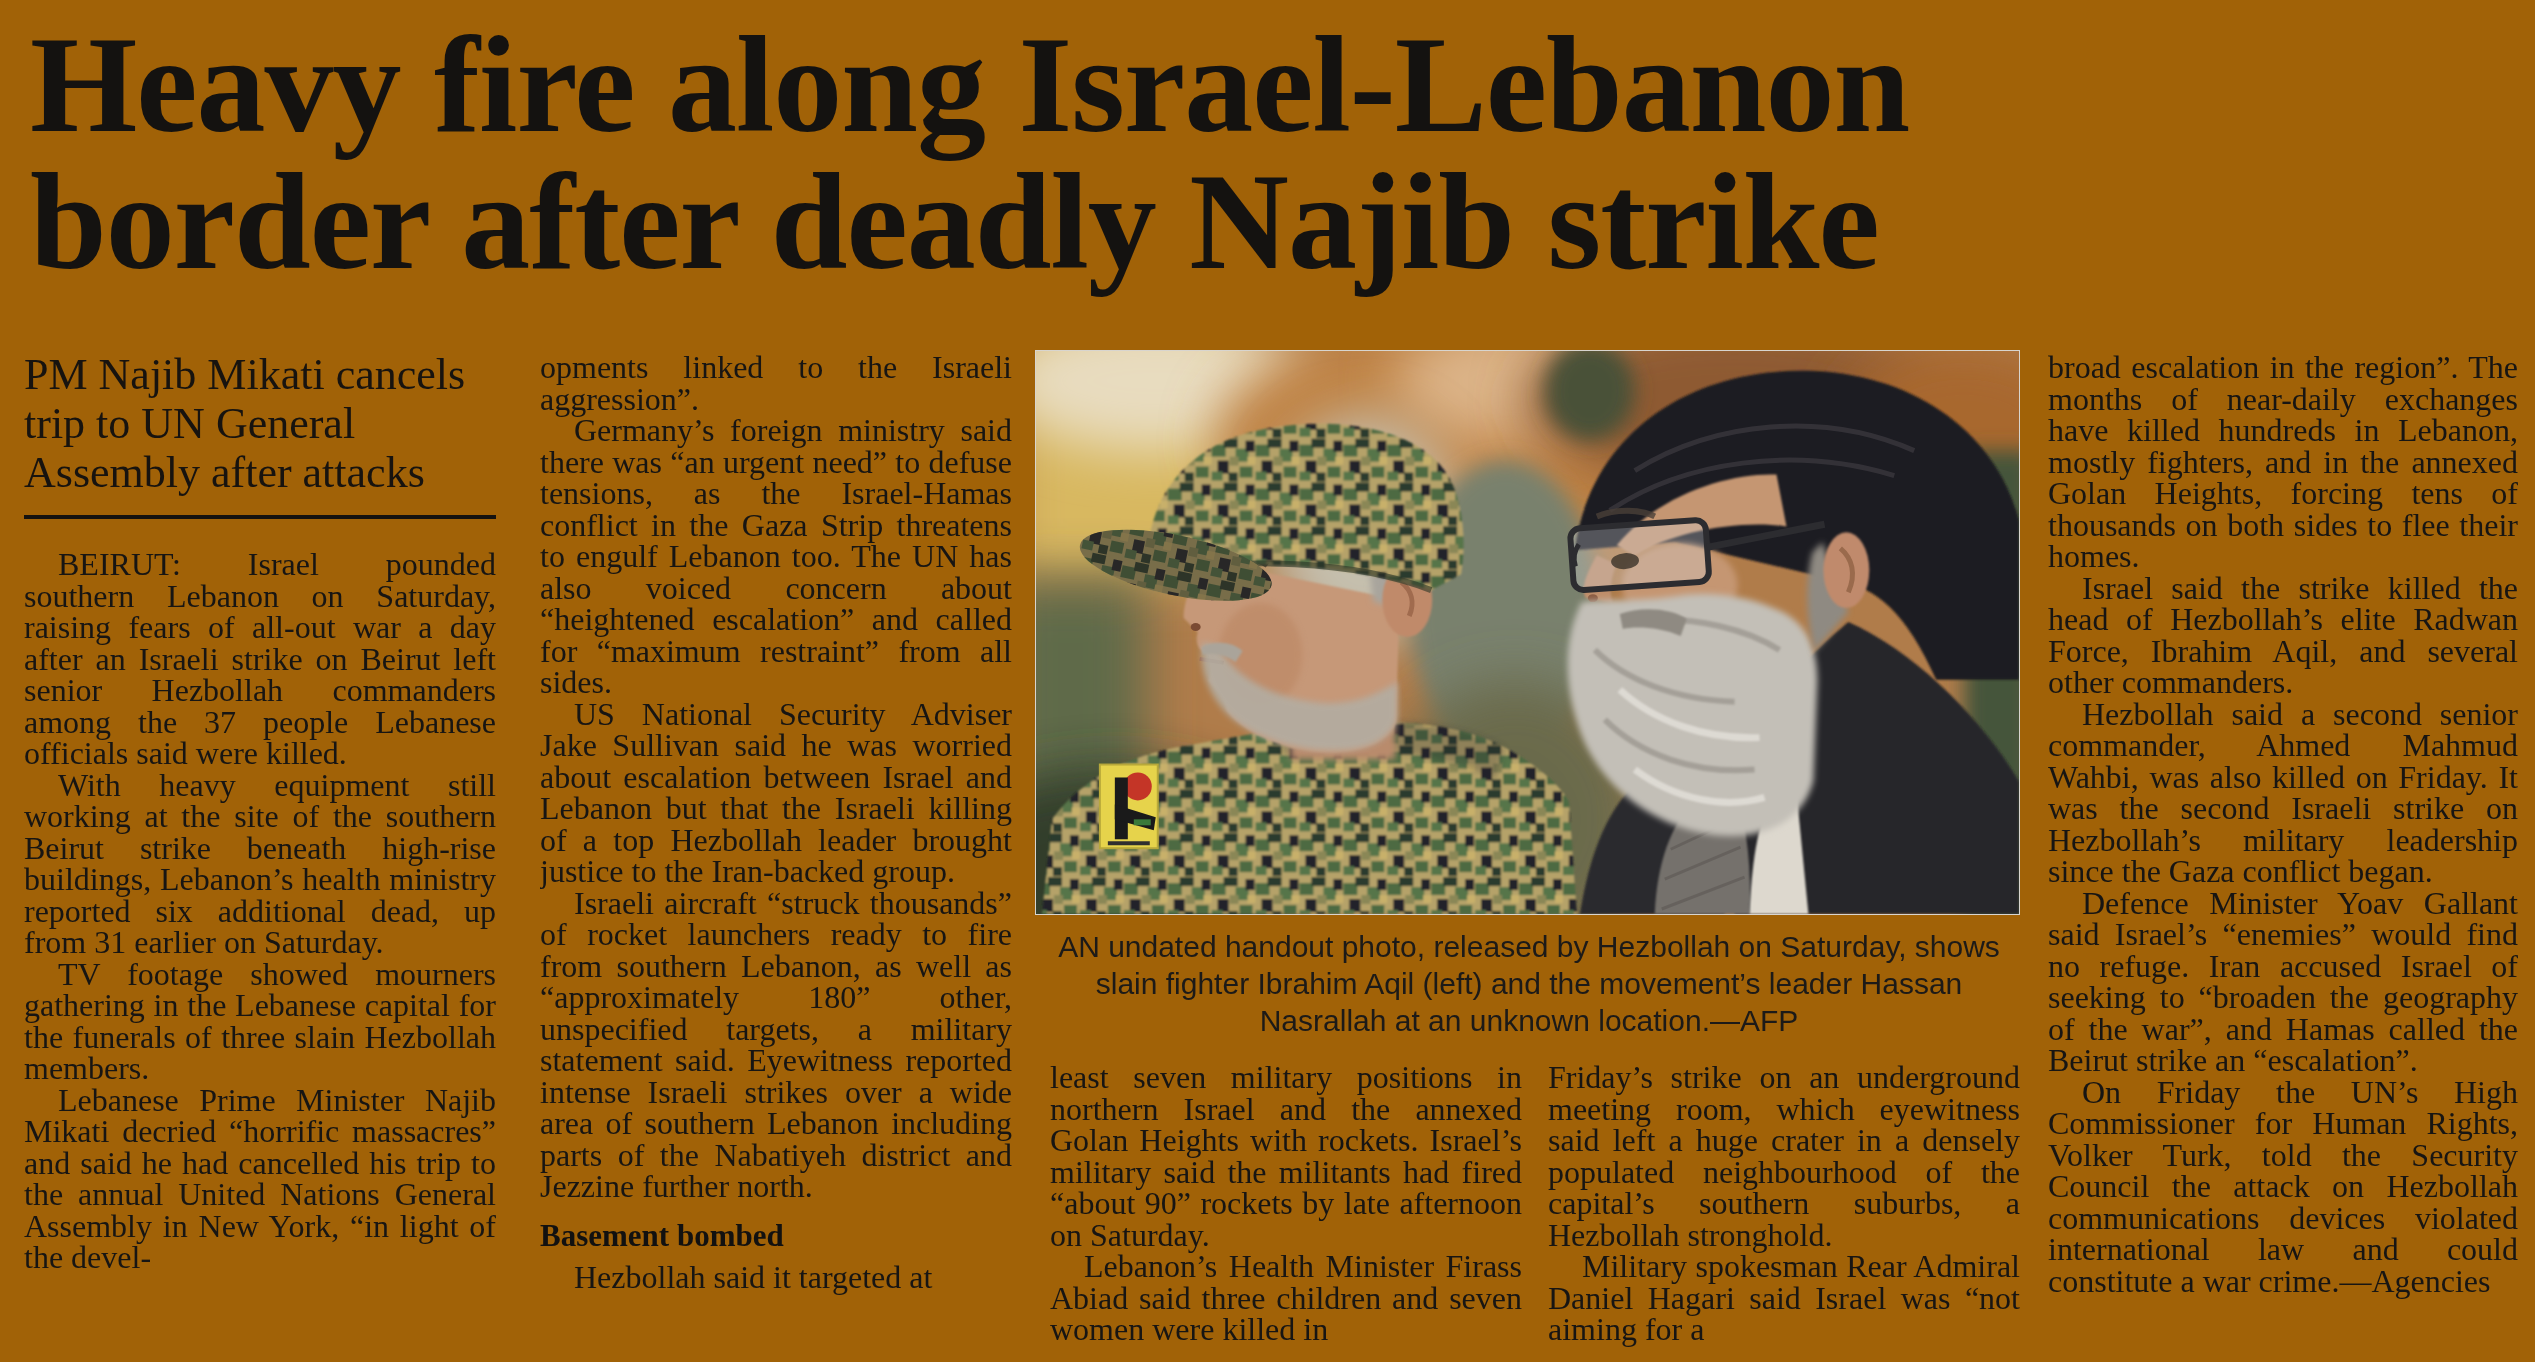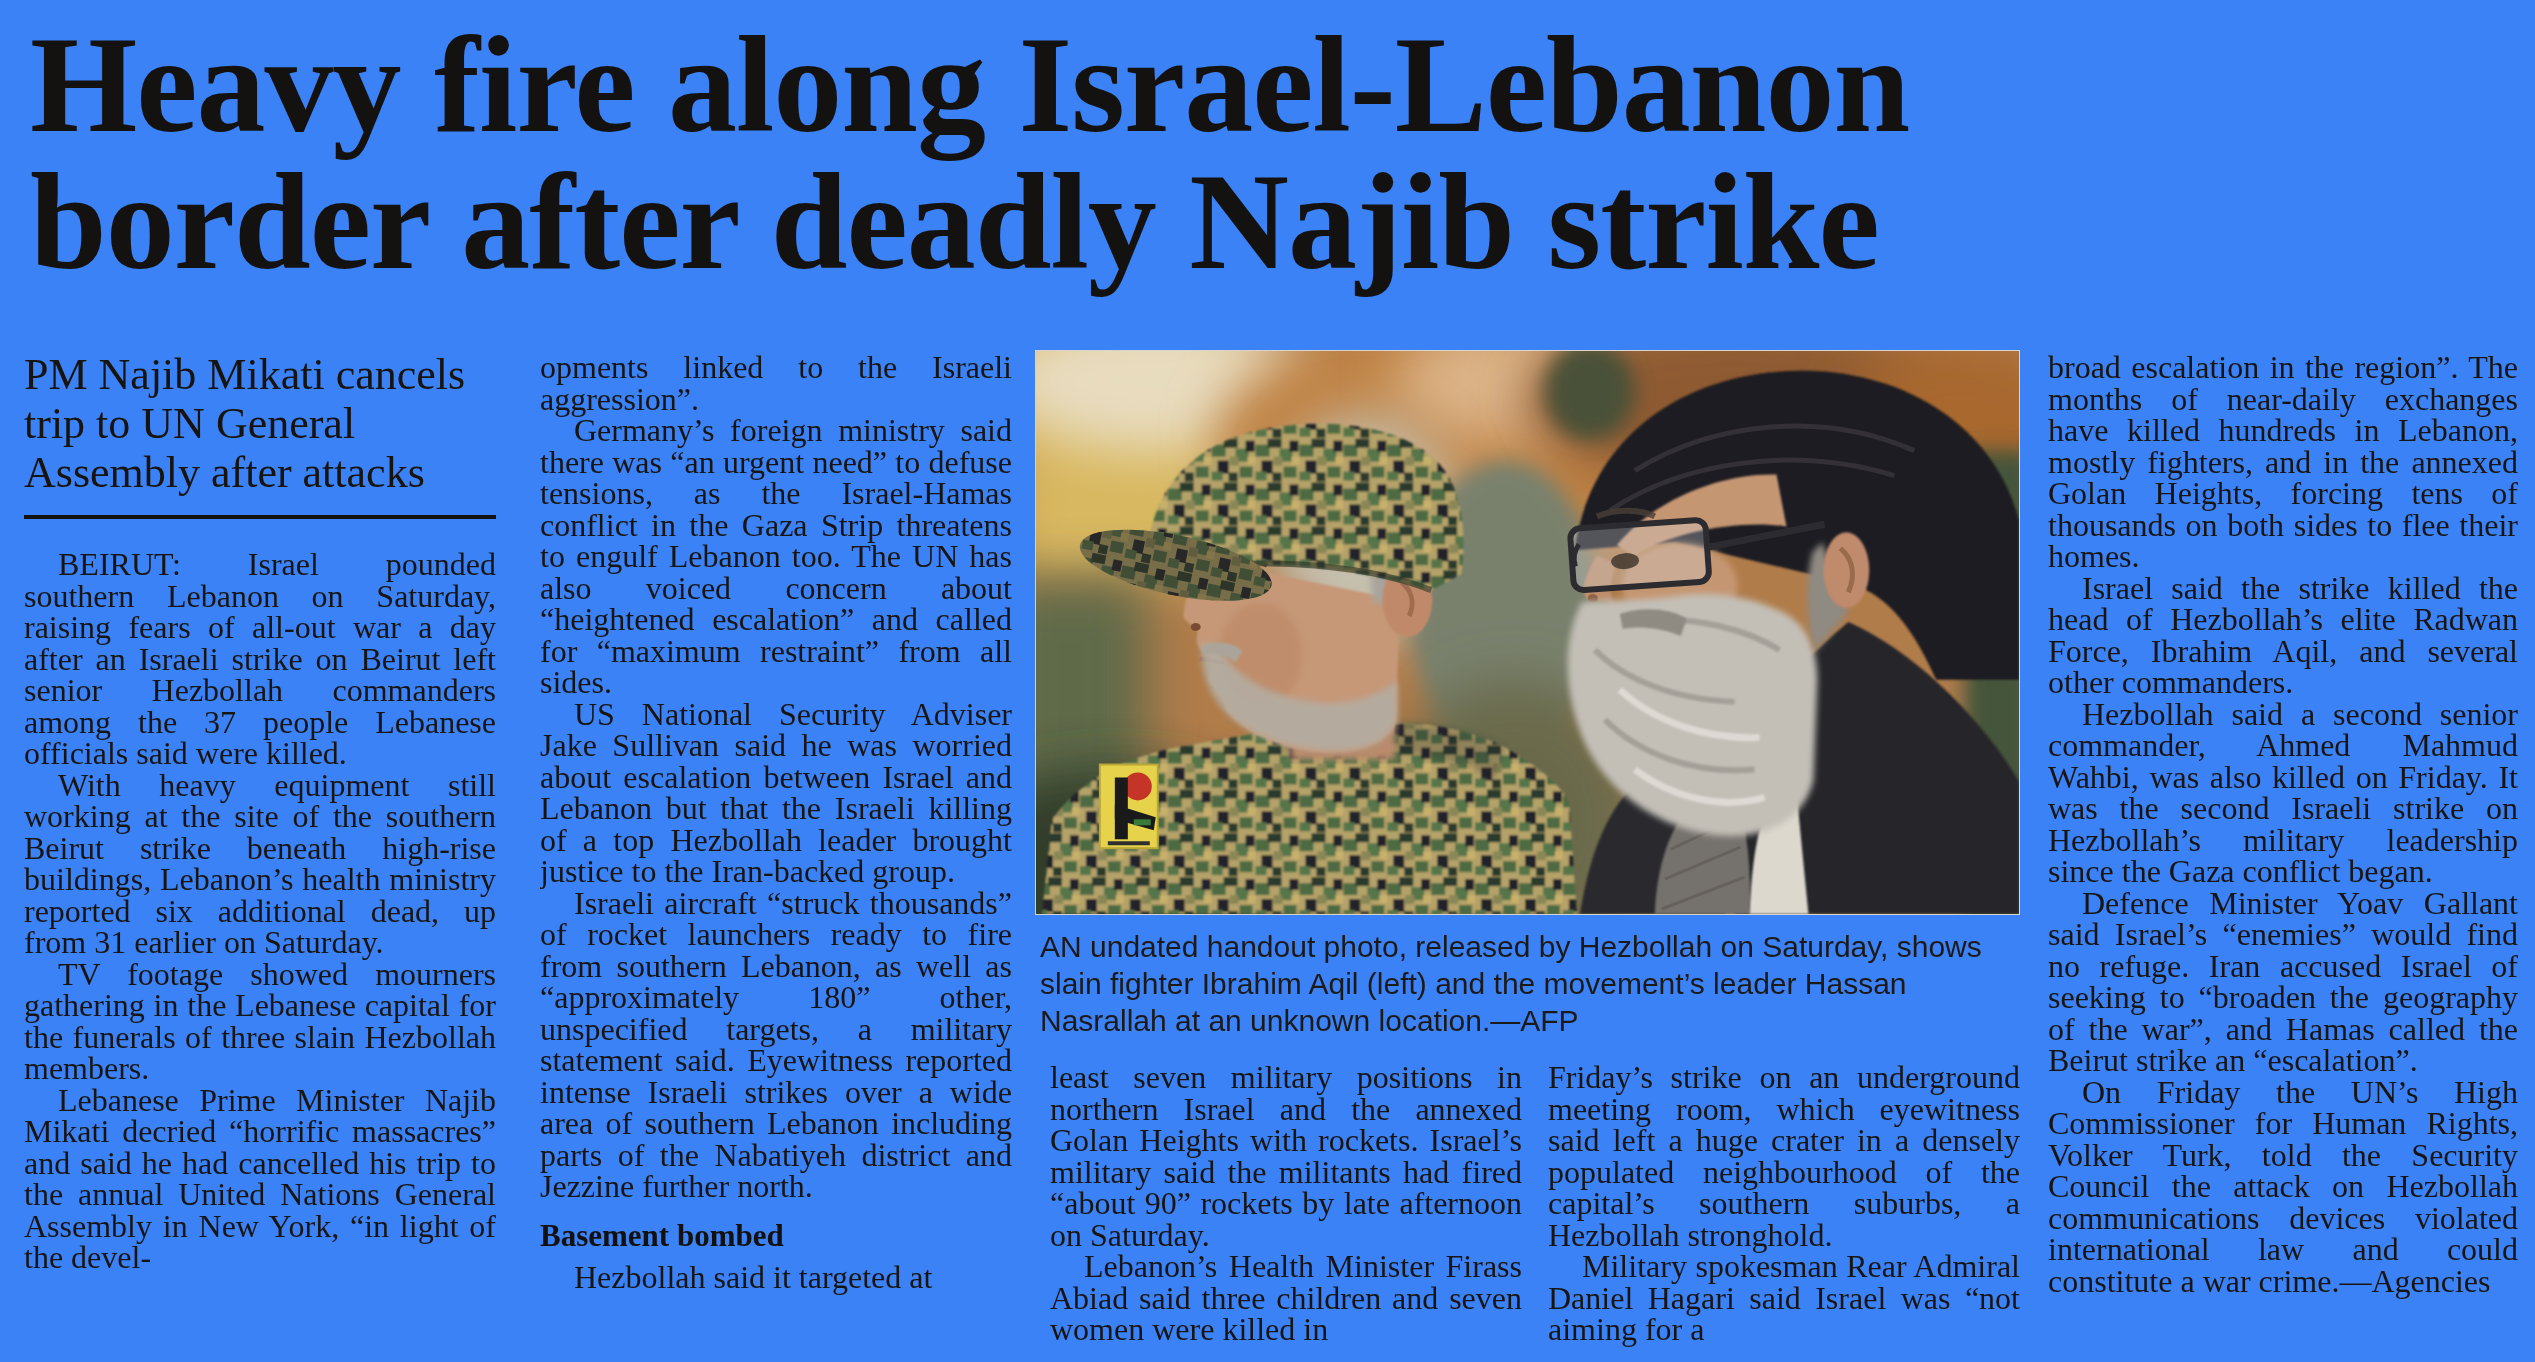--- a/index.html
+++ b/index.html
@@ -1,18 +1,18 @@
 <!DOCTYPE html>
 <html lang="en"><head>
 <meta charset="utf-8">
 <style>
   html,body{margin:0;padding:0;background:#ffffff;}
   body{width:2535px;height:1362px;position:relative;overflow:hidden;
        font-family:"Liberation Serif", serif;color:#171513;}
-  .page{position:absolute;inset:0;background:#3b82f6;padding-left:36px;}
+  .page{position:absolute;inset:0;background:#a16207;padding-left:36px;}
 
   
   .headline{position:absolute;left:30px;top:16px;margin:0;font-weight:bold;
             font-size:138px;line-height:137px;letter-spacing:-1px;color:#141210;}
   .hl-line{display:block;white-space:nowrap;}
 
   
   .col{position:absolute;width:472px;overflow:hidden;}
   .col1{left:24px;top:350px;height:1000px;}
   .col2{left:540px;top:352px;height:1012px;}
@@ -33,21 +33,21 @@
                   font-weight:bold;color:#121110;}
 
   
   .photo{position:absolute;left:1035px;top:350px;width:985px;height:565px;
          margin:0;border:1px solid #d8d5cf;box-sizing:border-box;overflow:hidden;
          background:#b07c4a;}
   .photo svg{display:block;width:100%;height:100%;}
 
   .caption{position:absolute;left:1040px;top:928px;width:978px;
            font-family:"Liberation Sans", sans-serif;font-size:30px;
-           line-height:37px;color:#1c1a18;text-align:left;}
+           line-height:37px;color:#1c1a18;text-align:center;}
 </style>
 </head>
 <body>
 
 <div class="page">
 
   <h1 class="headline">
     <span class="hl-line">Heavy fire along Israel-Lebanon</span>
     <span class="hl-line">border after deadly Najib strike</span>
   </h1>

